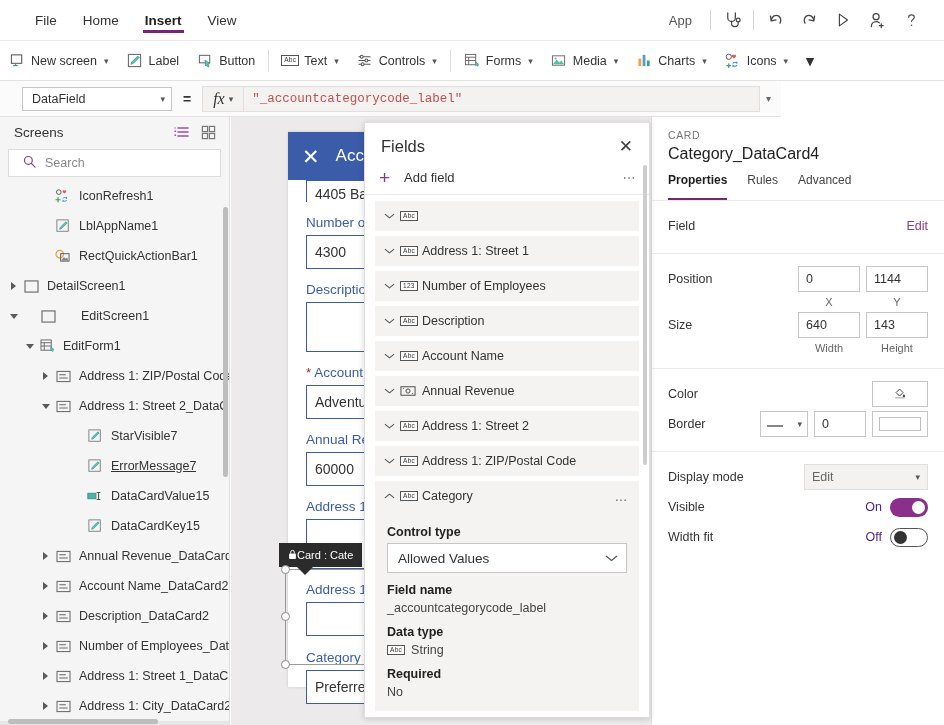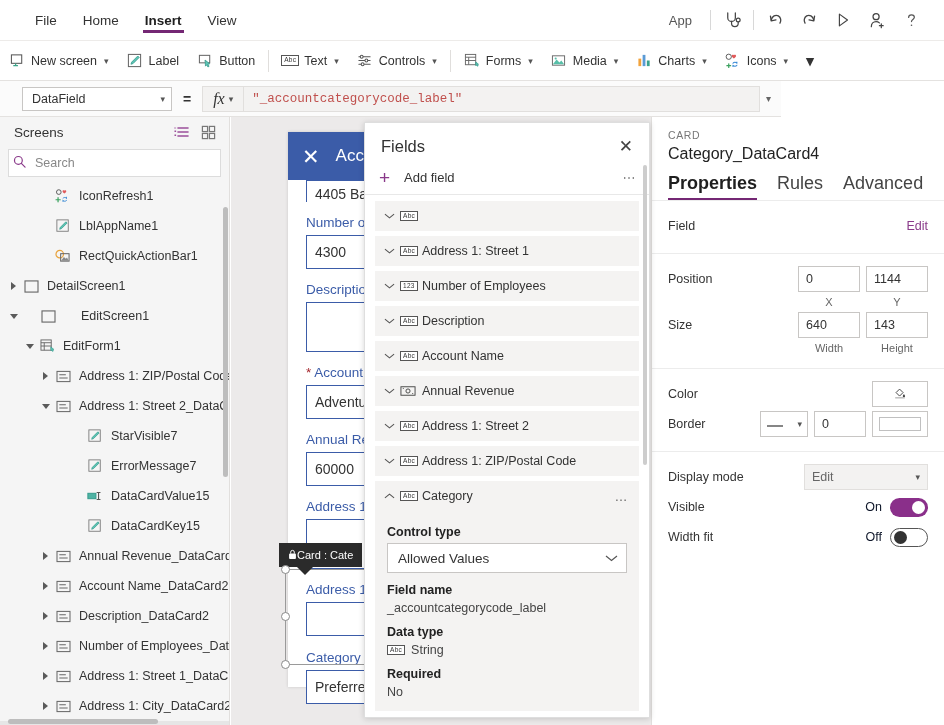--- a/index.html
+++ b/index.html
@@ -98,21 +98,21 @@
     overflow: hidden;
   }
   .lp-header {
     height: 30px; display: flex; align-items: center; padding: 0 10px 0 14px;
   }
   .lp-title { font-size: 13.5px; color: #333; flex: 1; }
   .lp-hicon { width: 22px; height: 22px; display: flex; align-items: center; justify-content: center; cursor: pointer; margin-left: 5px;}
   .searchbox {
     margin: 2px 8px 4px 8px; height: 28px; background: #ffffff;
     border: 1px solid #dcdcdc; display: flex; align-items: center; gap: 7px;
-    padding: 0 4px; cursor: text;
+    padding: 0 14px; cursor: text;
   }
   .searchbox input {
     border: none; outline: none; font-size: 12.5px; color: #555; background: transparent;
     width: 100%; font-family: "Liberation Sans", sans-serif;
   }
   .searchbox input::placeholder { color: #888; }
   .tree { position: relative; height: 552px; overflow: hidden; }
   .tnode {
     display: flex; align-items: center; height: 30px; cursor: pointer;
     font-size: 12.5px; color: #333; white-space: nowrap;
@@ -228,21 +228,21 @@
   
   .rightpanel {
     position: absolute; top: 117px; left: 651px; width: 293px; height: 608px;
     background: #ffffff; border-left: 1px solid #e1dfdd; overflow: hidden;
   }
   .rp-head { padding: 12px 16px 0 16px; }
   .rp-kicker { font-size: 10.5px; color: #777; letter-spacing: .6px; }
   .rp-name { font-size: 16px; color: #222; margin-top: 4px; }
   .rp-tabs { display: flex; gap: 20px; padding: 0 16px; margin-top: 10px; border-bottom: 1px solid #ececec;}
   .rp-tab {
-    position: relative; font-size: 18px; color: #444; padding-bottom: 6px; cursor: pointer;
+    position: relative; font-size: 12px; color: #444; padding-bottom: 13px; cursor: pointer;
   }
   .rp-tab.active { font-weight: bold; color: #1f1f1f; }
   .rp-tab.active::after {
     content: ""; position: absolute; left: 0; right: 0; bottom: 0; height: 2.5px; background: #742774;
   }
   .rp-sect { border-bottom: 1px solid #ececec; padding: 10px 16px 12px 16px; }
   .rp-row { display: flex; align-items: center; min-height: 30px; }
   .rp-lab { font-size: 12.5px; color: #333; flex: 1; }
   .rp-link { font-size: 12.5px; color: #8a3a8a; cursor: pointer; }
   .numbox {
@@ -263,21 +263,21 @@
     width: 56px; height: 26px; background: #ffffff; border: 1px solid #c8c6c4; cursor: pointer;
     display:flex; align-items:center; justify-content:center;
   }
   .swatch-inner { width: 42px; height: 14px; border: 1px solid #c0c0c0; background: #fff; }
   .dmselect {
     width: 124px; height: 26px; background: #f3f2f1; border: 1px solid #e1dfdd;
     display: flex; align-items: center; padding: 0 7px; font-size: 12.5px; color: #666; cursor: pointer;
   }
   .dmselect .lbl { flex: 1; }
   .toggle-wrap { display: flex; align-items: center; gap: 8px; }
-  .tgl-state { font-size: 12.5px; color: #0f172a; }
+  .tgl-state { font-size: 12.5px; color: #4c1d95; }
   .toggle {
     width: 38px; height: 19px; border-radius: 10px; position: relative; cursor: pointer;
   }
   .toggle.on { background: #8a2f8a; }
   .toggle.off { background: #ffffff; border: 1px solid #555; }
   .toggle .knob { position: absolute; width: 13px; height: 13px; border-radius: 50%; top: 3px; }
   .toggle.on .knob { background: #ffffff; right: 3px; }
   .toggle.off .knob { background: #333333; left: 3px; top: 2px; }
 
   .icon-svg { display:block; }
@@ -582,21 +582,21 @@
         <div class="tnode" style="padding-left: 70px;">
           <span class="tw"></span>
           <span class="ticon2">
             <svg width="14" height="14" viewBox="0 0 16 16" fill="none" stroke="#777" stroke-width="1">
               <rect x="1" y="1" width="13" height="13"></rect>
               <path d="M11.3 3.2L5 9.5l-.8 2.2 2.2-.8 6.3-6.3z" fill="#5ec6b6" stroke="#3a9e90" stroke-width=".9"></path>
             </svg>
           </span>
           <span class="tlabel">StarVisible7</span>
         </div>
-        <div class="tnode" style="padding-left: 70px;">
+        <div class="tnode" style="padding-left: 70px; text-decoration: underline;">
           <span class="tw"></span>
           <span class="ticon2">
             <svg width="14" height="14" viewBox="0 0 16 16" fill="none" stroke="#777" stroke-width="1">
               <rect x="1" y="1" width="13" height="13"></rect>
               <path d="M11.3 3.2L5 9.5l-.8 2.2 2.2-.8 6.3-6.3z" fill="#5ec6b6" stroke="#3a9e90" stroke-width=".9"></path>
             </svg>
           </span>
           <span class="tlabel">ErrorMessage7</span>
         </div>
         <div class="tnode" style="padding-left: 70px;">

